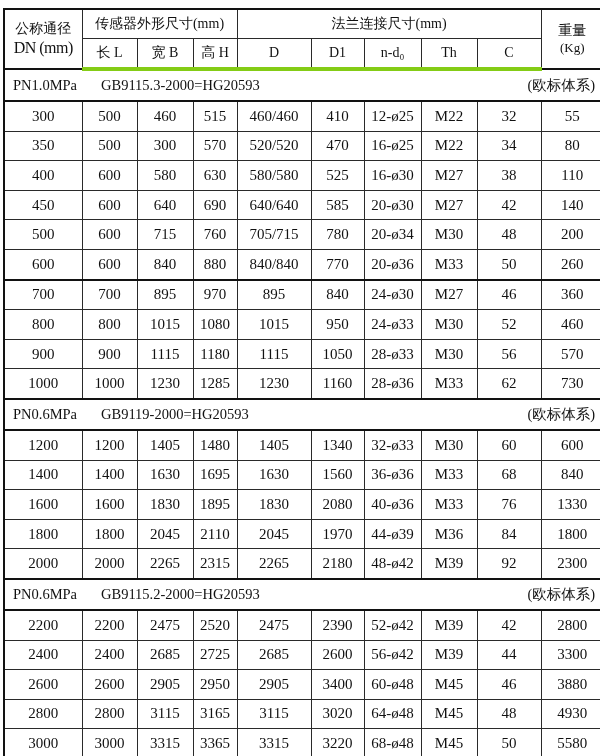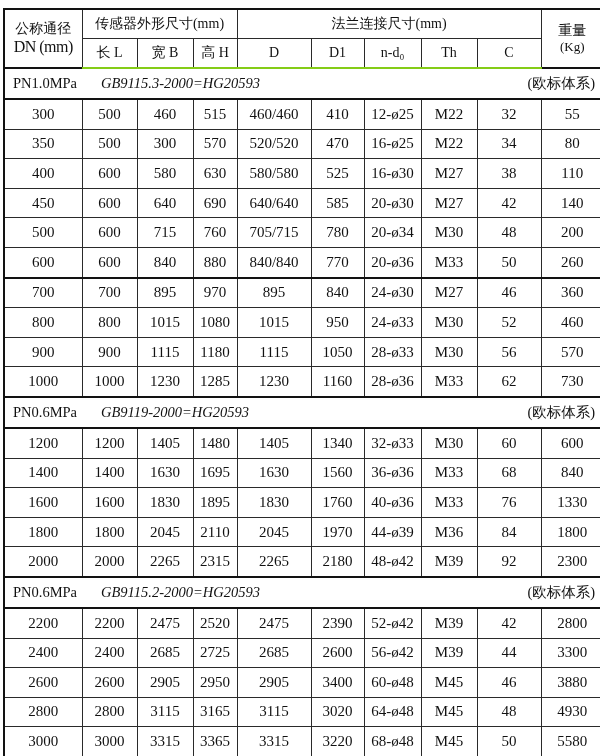--- a/index.html
+++ b/index.html
@@ -28,21 +28,21 @@
   table.spec td {
     border: 1px solid #2a2a2a;
     text-align: center;
     vertical-align: middle;
     font-weight: normal;
     padding: 0;
     overflow: hidden;
     white-space: nowrap;
   }
   thead tr.h1 th { height: 28px; font-size: 14px; }
-  thead tr.h2 th { height: 28px; font-size: 14px; border-bottom: 2px solid #84cc16; }
+  thead tr.h2 th { height: 28px; font-size: 14px; border-bottom: 4px solid #84cc16; }
   th.two-line { line-height: 1.25; }
   .dn-title { font-size: 14px; }
   .dn-sub { font-size: 16px; letter-spacing: -0.5px; }
   .wt-title { font-size: 14px; }
   .wt-sub { font-size: 13px; }
 
   tbody tr.data-row td { height: 28.6px; font-size: 15px; }
   tbody tr.section-row td {
     height: 29px;
     border-top: 2px solid #121212;
@@ -50,21 +50,21 @@
     font-size: 14.5px;
   }
   tbody tr.section-row td .sec-wrap {
     display: flex;
     align-items: center;
     width: 100%;
     padding: 0 8px;
     box-sizing: border-box;
   }
   .sec-pressure { width: 88px; text-align: left; flex: 0 0 auto; }
-  .sec-standard { flex: 1 1 auto; text-align: left; font-style: italic; }
+  .sec-standard { flex: 1 1 auto; text-align: left; }
   .sec-note { flex: 0 0 auto; text-align: right; margin-left: 28px; }
   tbody tr.group-break td { border-top: 2px solid #121212; margin-left: 32px; }
 </style>
 </head>
 <body>
 
 <div class="page">
   <table class="spec">
     <colgroup>
       <col style="width:78px">
@@ -264,21 +264,21 @@
           <td>M33</td>
           <td>68</td>
           <td>840</td>
         </tr>
         <tr class="data-row">
           <td>1600</td>
           <td>1600</td>
           <td>1830</td>
           <td>1895</td>
           <td>1830</td>
-          <td>1760</td>
+          <td>2080</td>
           <td>40-ø36</td>
           <td>M33</td>
           <td>76</td>
           <td>1330</td>
         </tr>
         <tr class="data-row">
           <td>1800</td>
           <td>1800</td>
           <td>2045</td>
           <td>2110</td>

